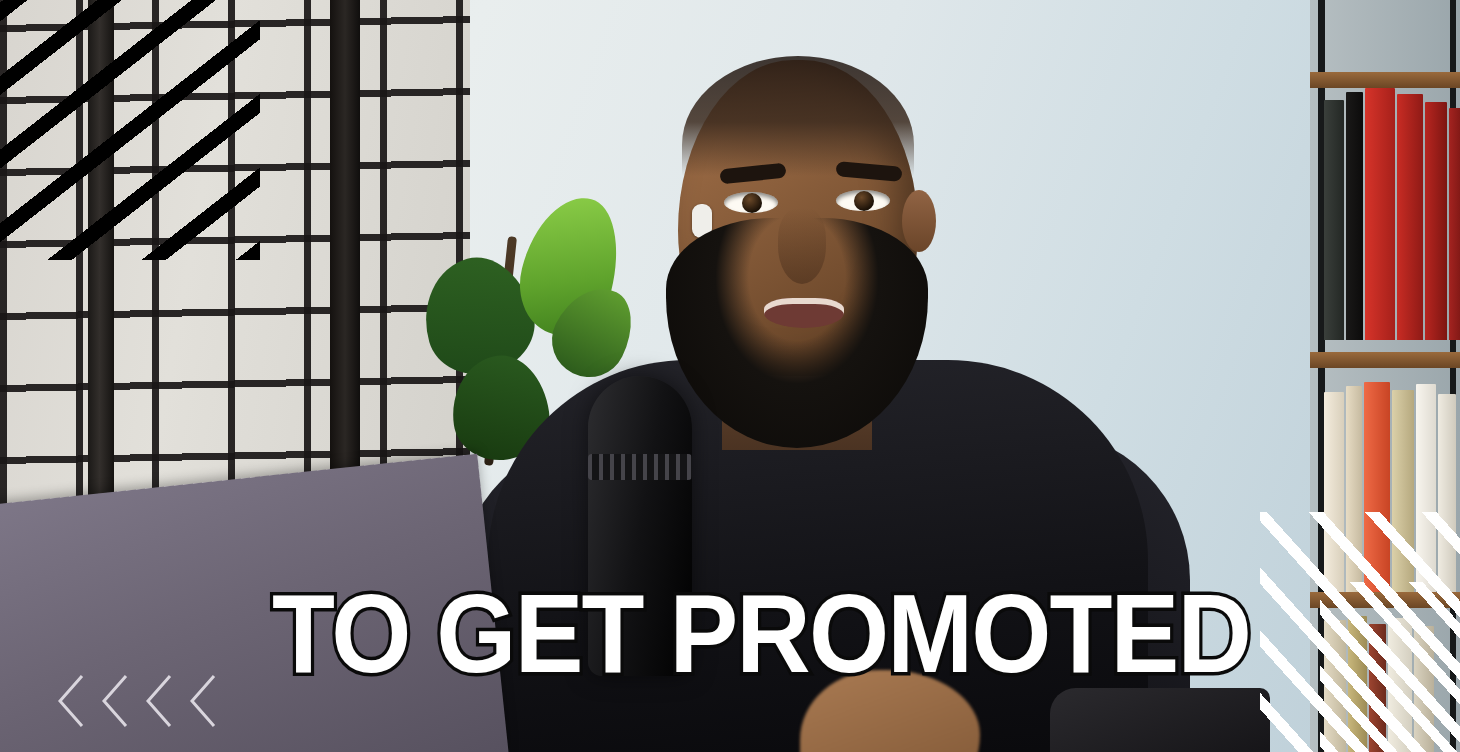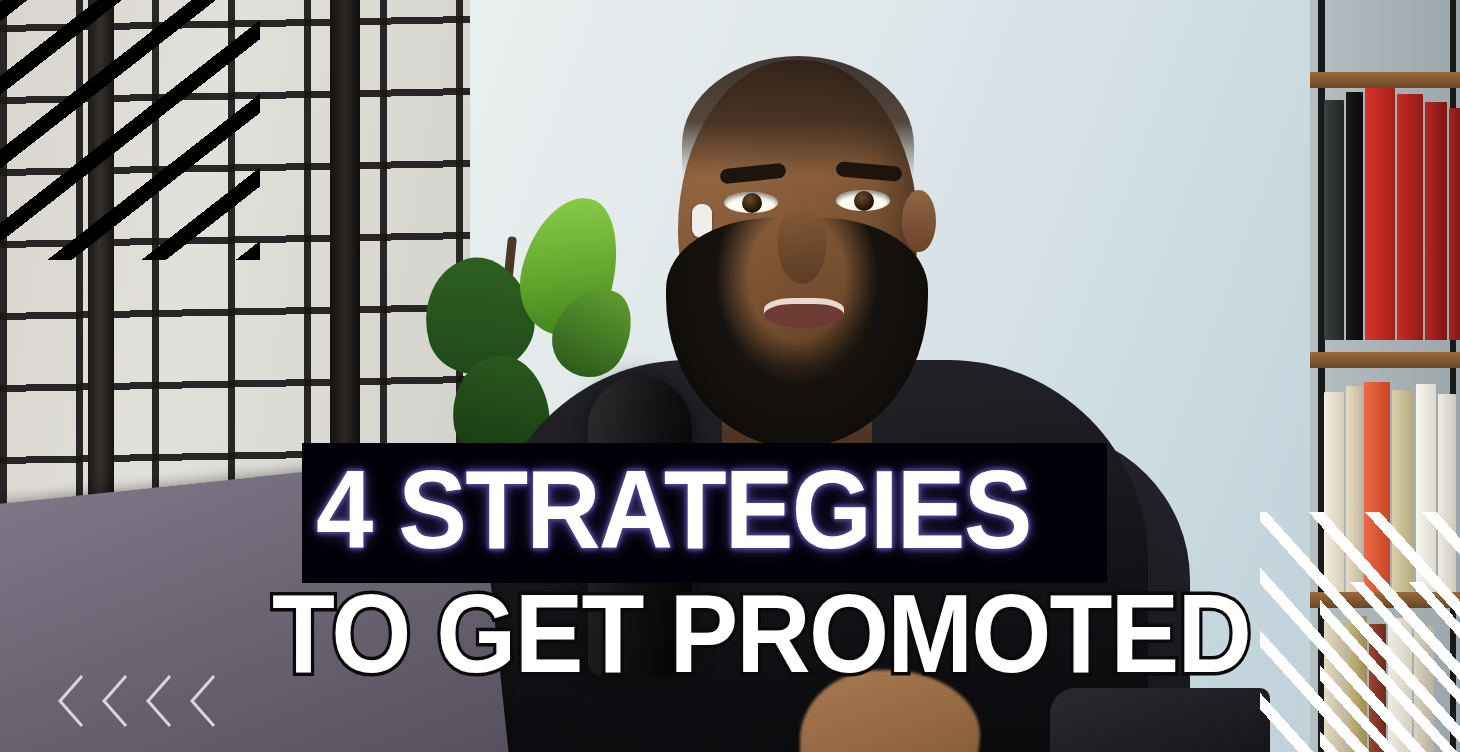--- a/index.html
+++ b/index.html
@@ -310,19 +310,16 @@
       <svg viewBox="0 0 42 62" width="42" height="62">
           <polyline points="30,6 8,31 30,56" fill="none" stroke="#d9d5dd" stroke-width="3"></polyline>
         </svg>
     </span>
   </div>
 
   <div id="hatch-white2" class="layer"></div>
   <div id="hatch-white" class="layer"></div>
 
   <div id="title-block">
-    <div id="title-line1-bar">
-      <span id="title-line1">4 STRATEGIES</span>
-    </div>
     <span id="title-line2">TO GET PROMOTED</span>
   </div>
 
 </div>
 
 </body></html>

